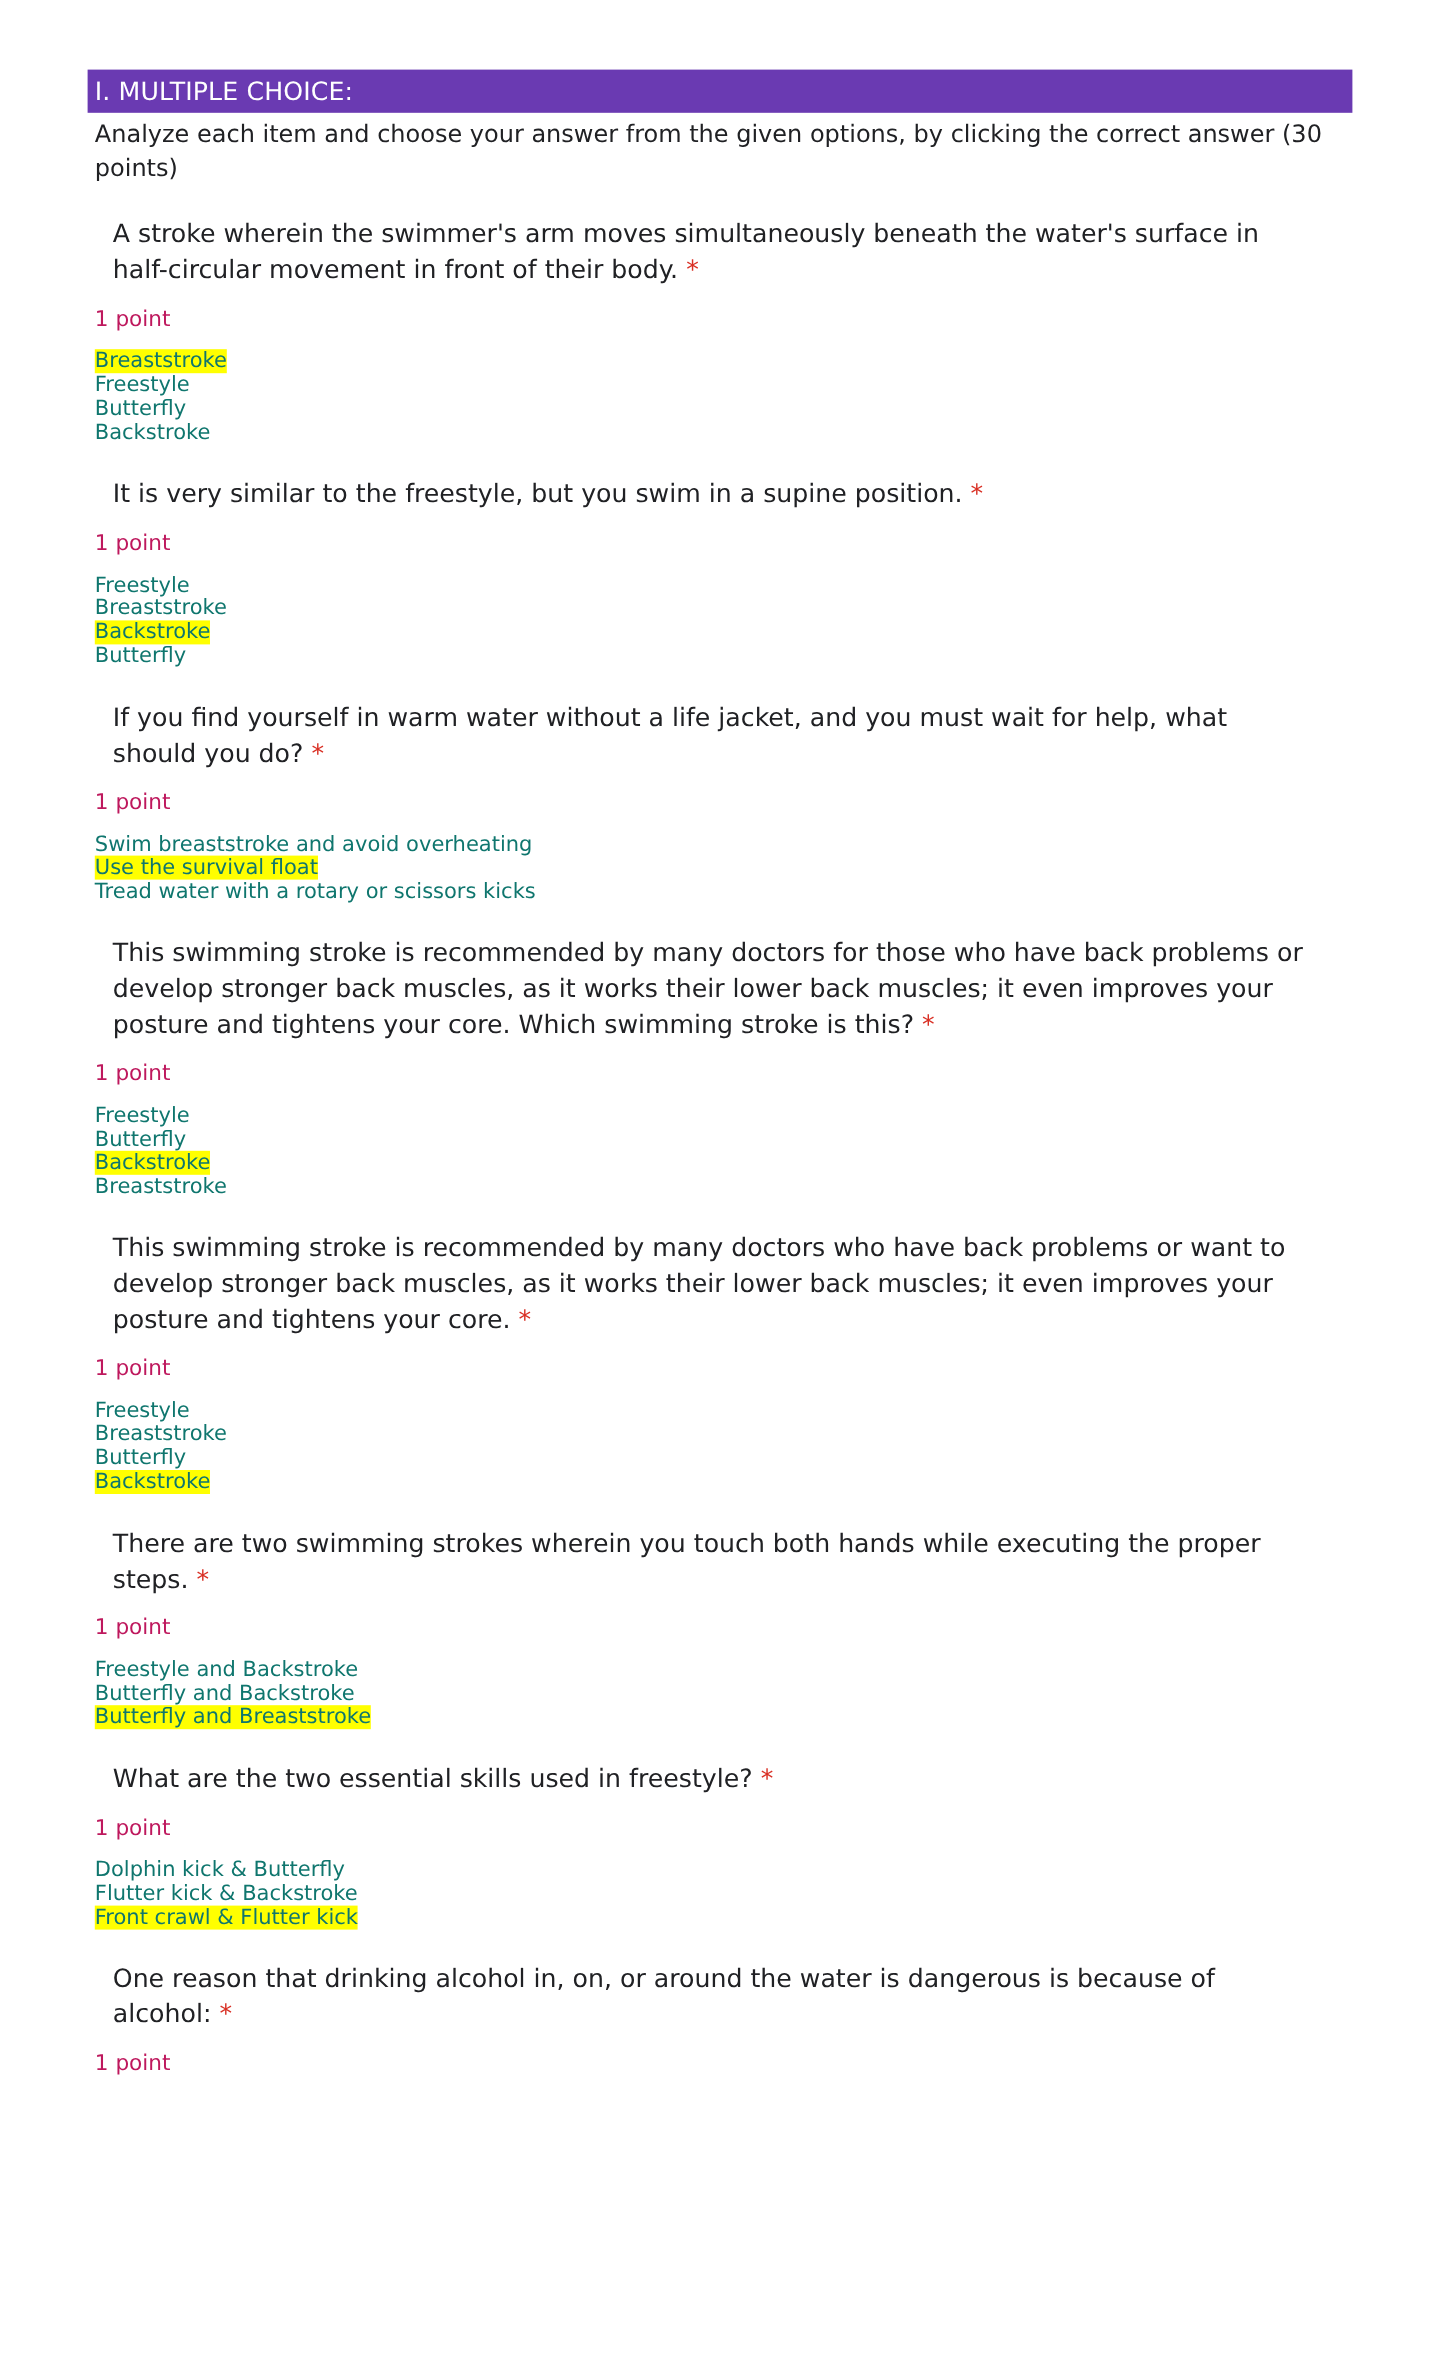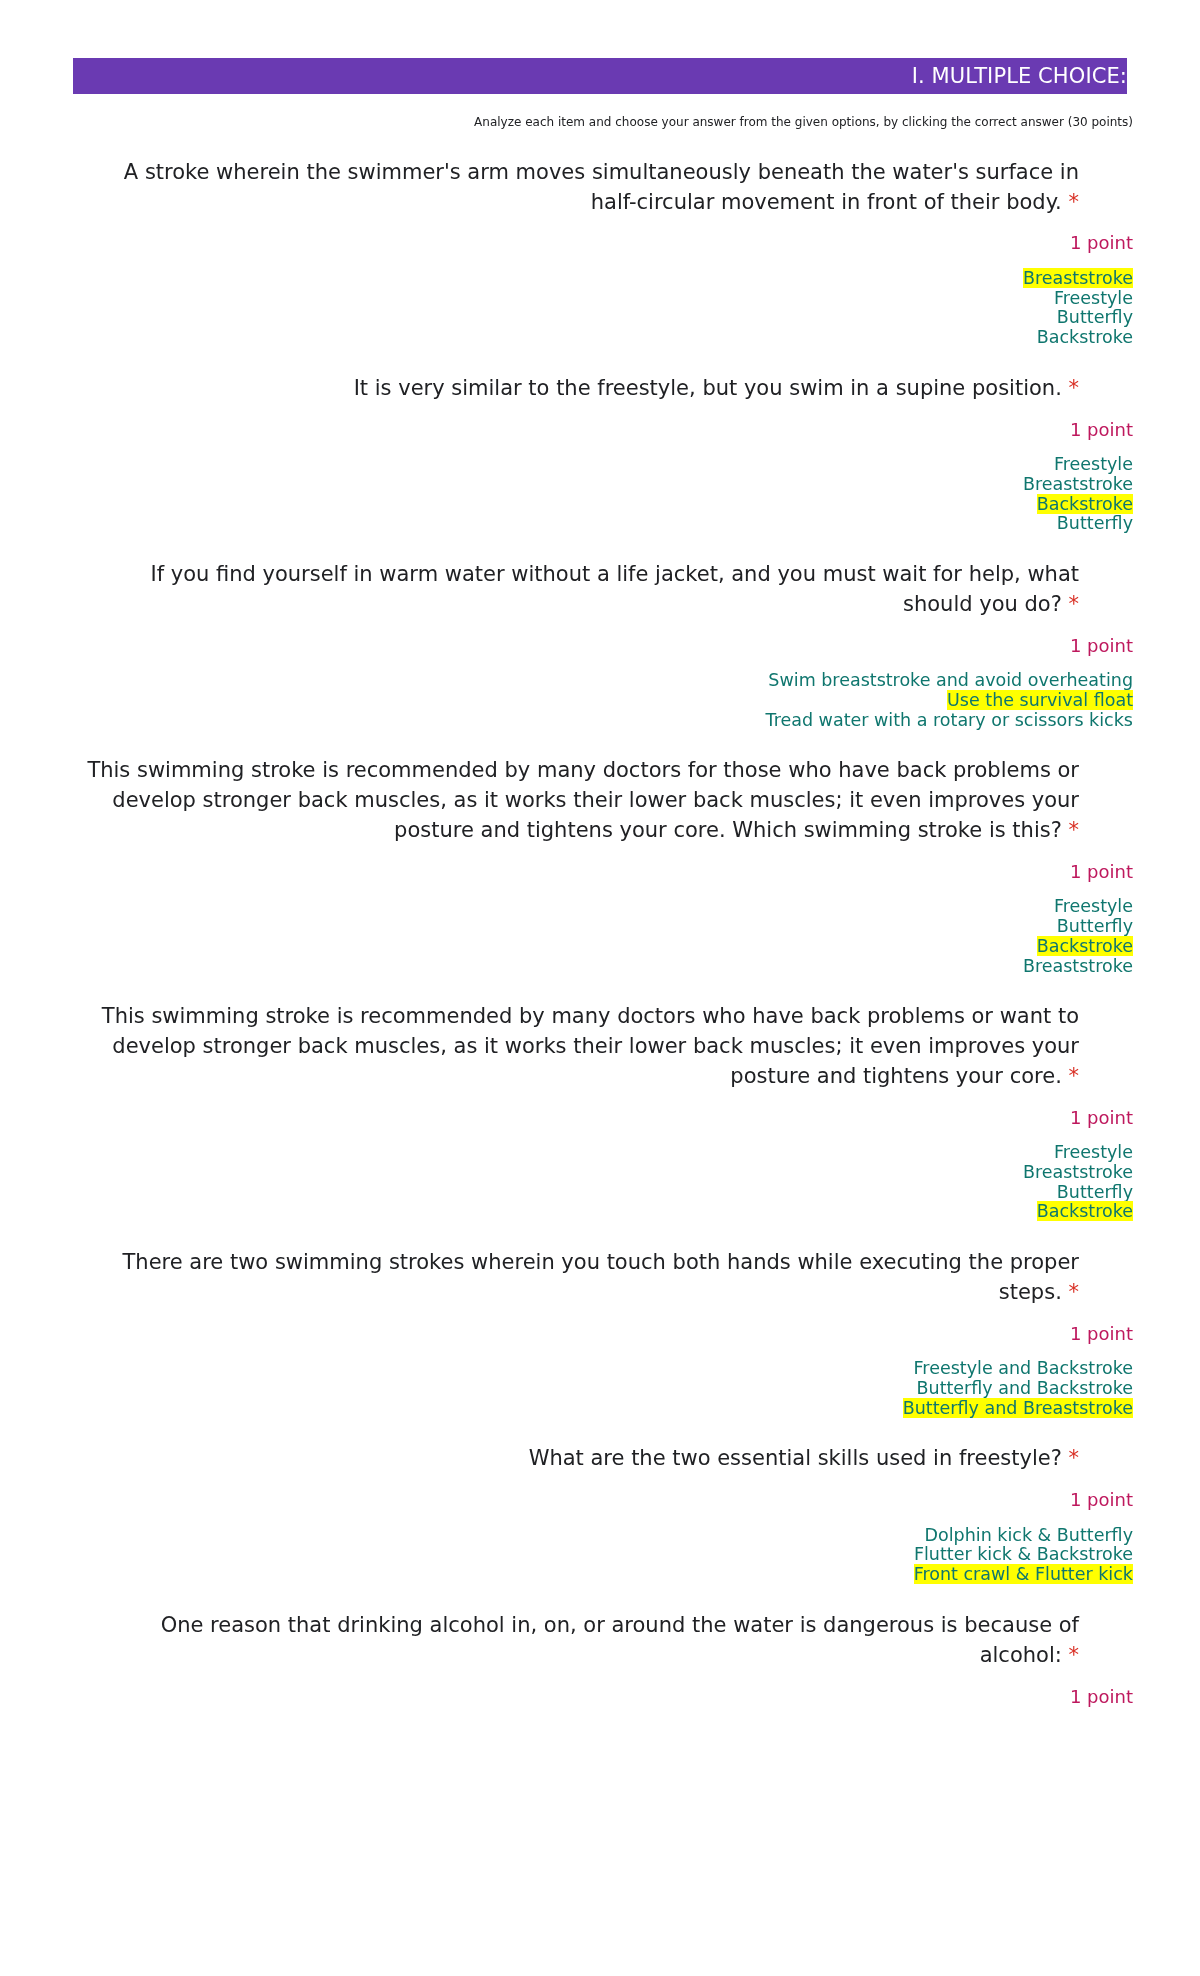--- a/index.html
+++ b/index.html
@@ -19,54 +19,54 @@
     position: relative;
     width: 1200px;
     height: 1976px;
     background: #ffffff;
   }
   .content {
     position: absolute;
     left: 73px;
     top: 0;
     width: 1060px;
-    text-align: right;
   }
 
   
   .section-banner {
     background: #6a3ab2;
     color: #ffffff;
     font-size: 21px;
     line-height: 1.35;
     padding: 4px 0 4px 6px;
     margin-top: 58px;
     width: 1054px;
     box-sizing: border-box;
     letter-spacing: 0.1px;
   }
   .section-subtitle {
-    font-size: 12px;
+    font-size: 20px;
     line-height: 1.45;
     color: #202124;
-    margin-top: 20px;
+    margin-top: 3px;
     padding-left: 6px;
   }
 
   
   .question-block {
     margin-top: 26px;
     padding-left: 6px;
   }
   .question-text {
     font-size: 21px;
     line-height: 1.42;
     color: #202124;
     font-weight: 400;
     max-width: 1000px;
+    margin-left: 15px;
   }
   .required-star {
     color: #d93025;
     font-size: 21px;
   }
   .point-label {
     font-size: 18px;
     color: #be185d;
     margin-top: 14px;
     line-height: 1.3;

